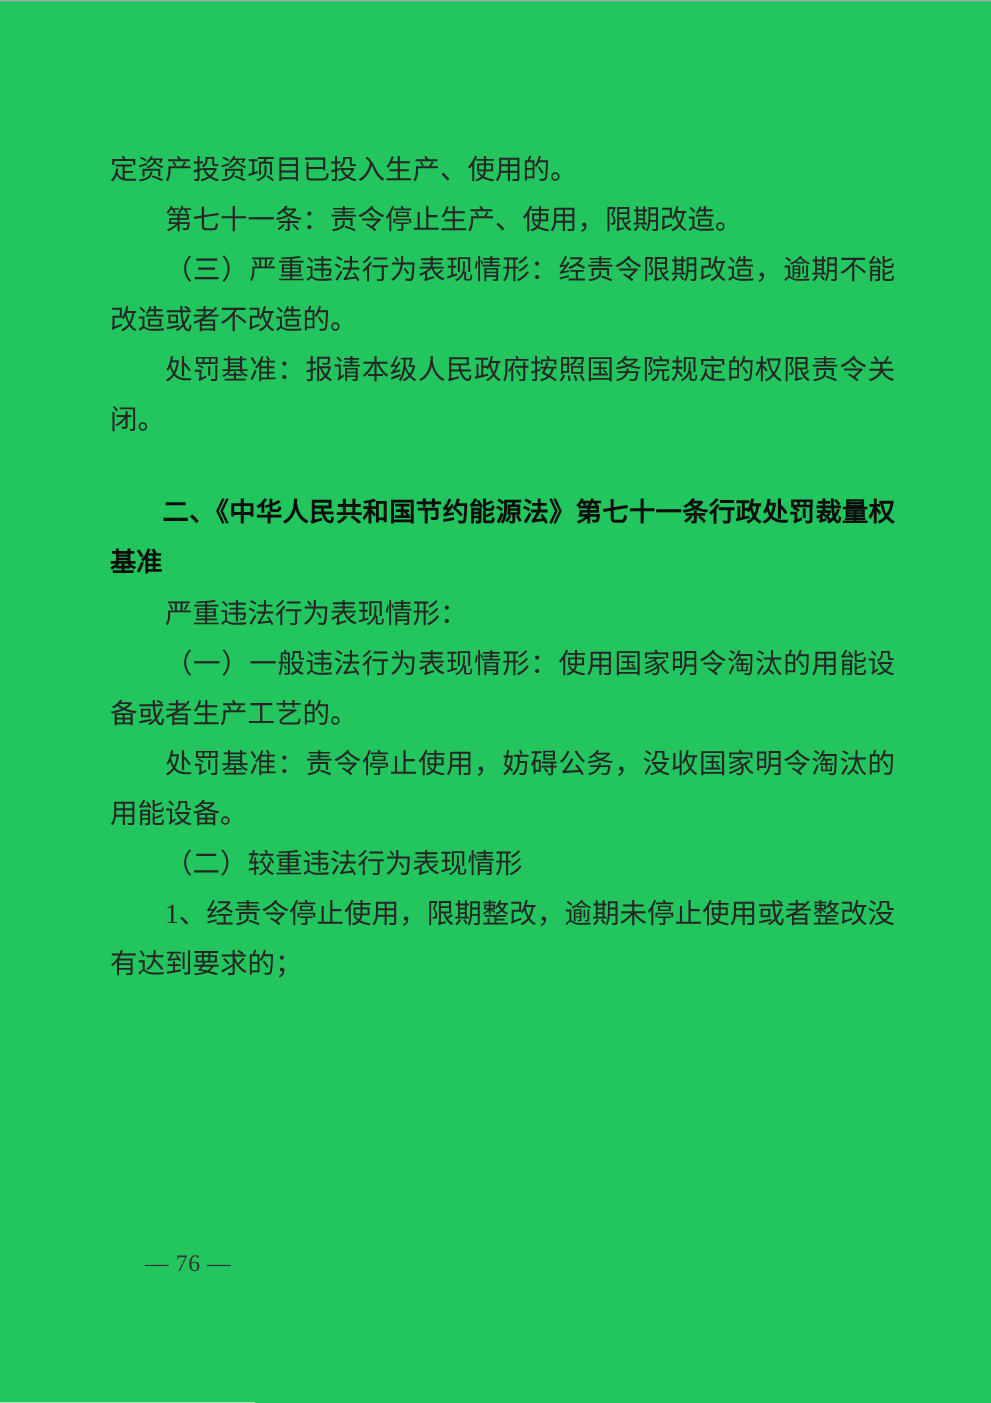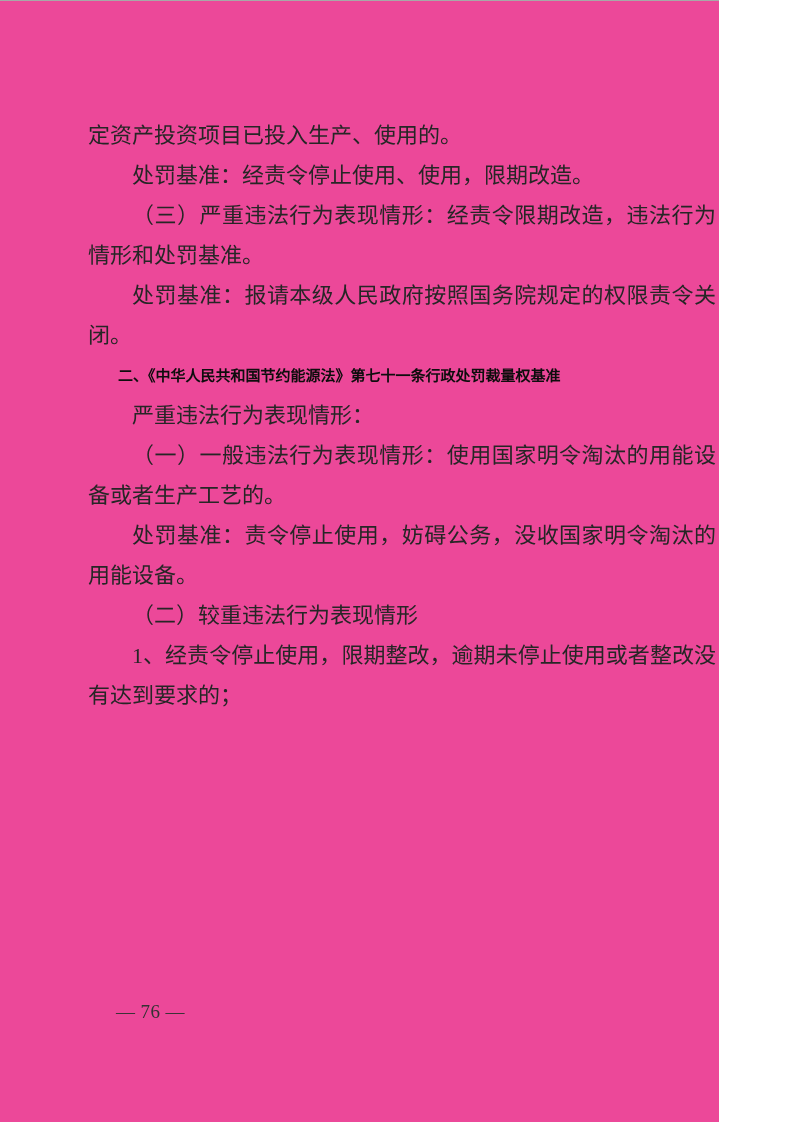--- a/index.html
+++ b/index.html
@@ -7,23 +7,23 @@
   html, body {
     width: 793px;
     height: 1122px;
     background: #ffffff;
     font-family: "Liberation Serif", "DejaVu Serif", serif;
     overflow: hidden;
   }
 
   .page {
     position: relative;
-    width: 719px;
+    width: 793px;
     height: 1122px;
-    background: #ec4899;
+    background: #22c55e;
   }
 
   .page-top-edge {
     position: absolute;
     top: 0;
     left: 0;
     width: 100%;
     height: 1px;
     background: #a8a8a8;
   }
@@ -44,24 +44,25 @@
     text-indent: 2em;
   }
 
   .para-continuation {
     text-indent: 0;
   }
 
   .section-heading {
     font-family: "Liberation Sans", "DejaVu Sans", sans-serif;
     font-weight: 700;
-    font-size: 15px;
+    font-size: 21px;
     color: #0d0d0d;
     text-indent: 2em;
     text-align: justify;
+    margin-top: 35px;
   }
 
   .footer {
     position: absolute;
     left: 95px;
     top: 976px;
     font-size: 19px;
     line-height: 24px;
     color: #333333;
     letter-spacing: 0.5px;
@@ -74,23 +75,23 @@
 </head>
 <body>
 
 <div class="page">
 
   <div class="page-top-edge"></div>
 
   <main class="content">
     <p class="para para-continuation">定资产投资项目已投入生产、使用的。</p>
 
-    <p class="para">处罚基准：经责令停止使用、使用，限期改造。</p>
+    <p class="para">第七十一条：责令停止生产、使用，限期改造。</p>
 
-    <p class="para">（三）严重违法行为表现情形：经责令限期改造，违法行为情形和处罚基准。</p>
+    <p class="para">（三）严重违法行为表现情形：经责令限期改造，逾期不能改造或者不改造的。</p>
 
     <p class="para">处罚基准：报请本级人民政府按照国务院规定的权限责令关闭。</p>
 
     <h2 class="section-heading">二、《中华人民共和国节约能源法》第七十一条行政处罚裁量权基准</h2>
 
 
     <p class="para">严重违法行为表现情形：</p>
 
     <p class="para">（一）一般违法行为表现情形：使用国家明令淘汰的用能设备或者生产工艺的。</p>
 

